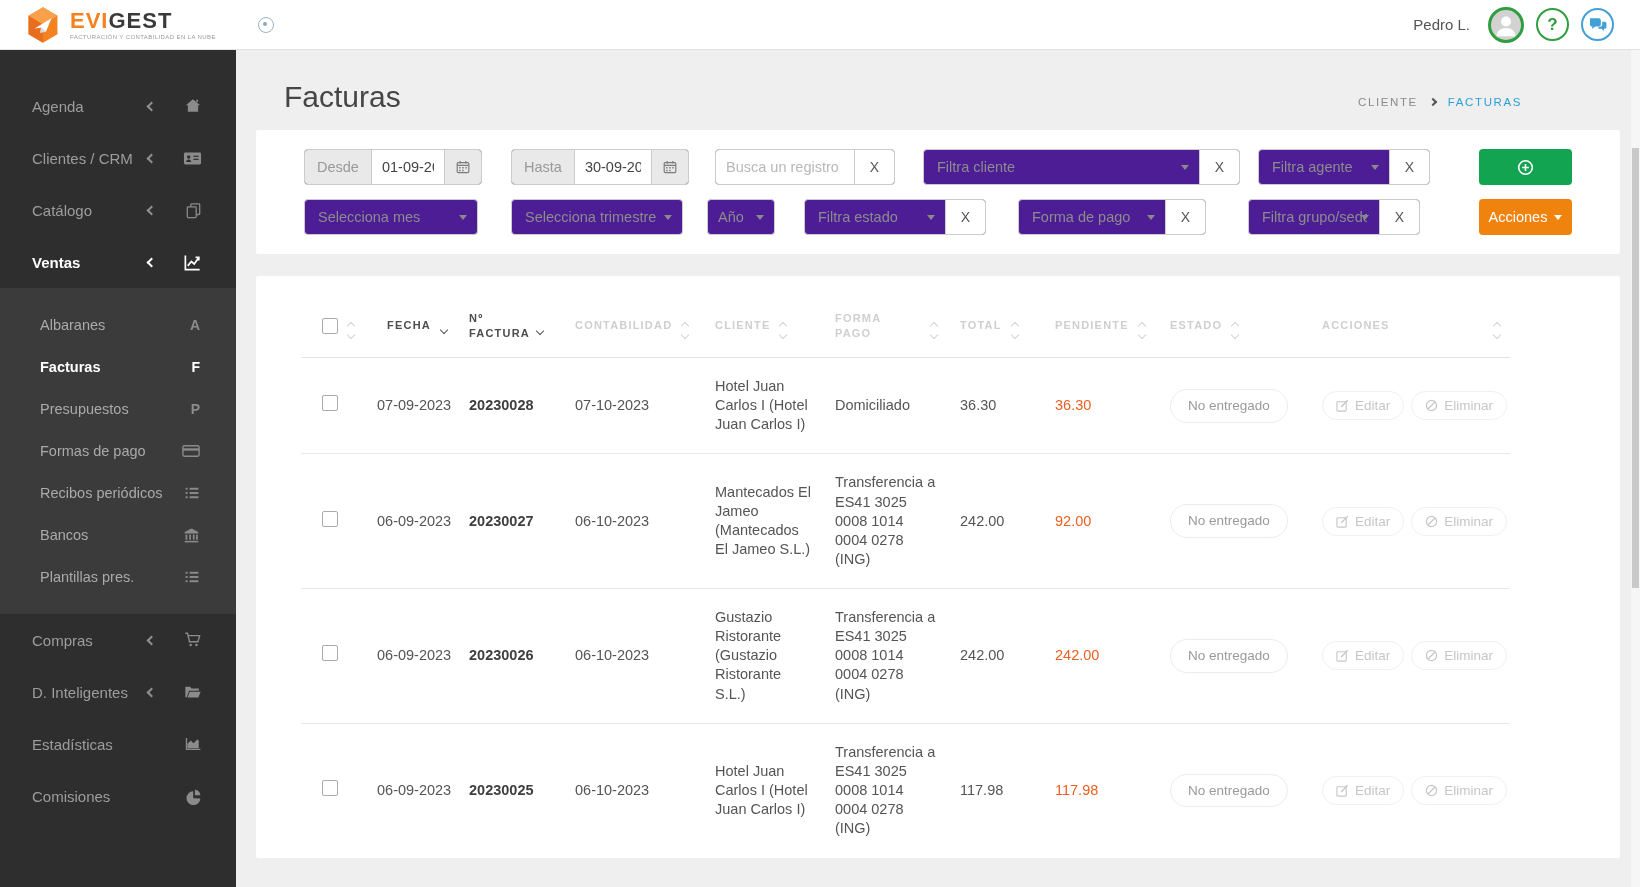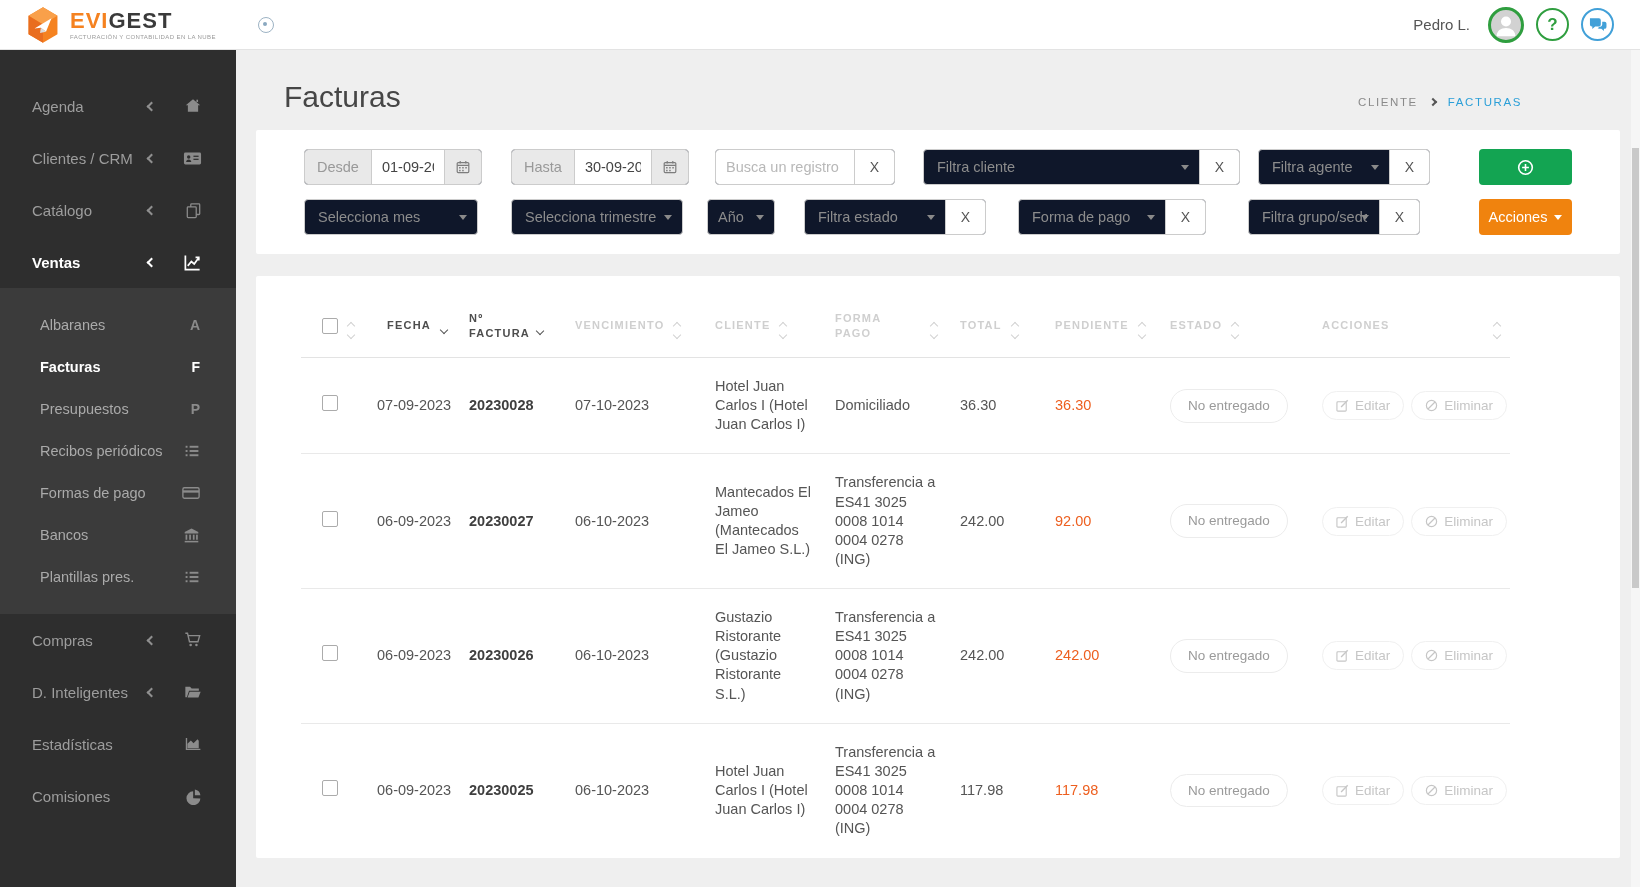--- a/index.html
+++ b/index.html
@@ -59,21 +59,21 @@
   .bc-sep { width:6px; height:6px; border-style:solid; border-color:#555; border-width:2px 2px 0 0;
     transform:rotate(45deg); display:inline-block; }
   .bc-current { color:#2b9fd8; }
 
   
   .card { background:#fff; border-radius:2px; }
   .filter-card { padding:19px 48px 19px 48px; }
   .f-row { display:flex; align-items:center; }
   .f-row + .f-row { margin-top:14px; }
   .grp { display:flex; align-items:stretch; height:36px; border:1px solid #ccc; border-radius:4px;
-    background:#0f172a; overflow:hidden; font-size:14.5px; }
+    background:#4c1d95; overflow:hidden; font-size:14.5px; }
   .addon { background:#e9e9e9; color:#999; display:flex; align-items:center; padding:0 12px; }
   .addon.icon-seg { border-left:1px solid #ccc; padding:0 11px; }
   .grp .seg-input { border:none; outline:none; font-size:14.5px; color:#444; padding:0 10px;
     font-family:inherit; min-width:0; }
   .grp .seg-input::placeholder { color:#b8b8b8; }
   .lbl-l { border-right:1px solid #ccc; }
   .xseg { border-left:1px solid #ccc; width:40px; display:flex; align-items:center;
     justify-content:center; color:#555; cursor:pointer; background:#fff; font-size:14px; }
   .sel { display:flex; align-items:center; padding:0 10px 0 13px; color:#8c8c8c; cursor:pointer;
     white-space:nowrap; overflow:hidden; position:relative; flex:1; }
@@ -227,38 +227,38 @@
     </div>
     <div class="sub-item active">
       <span class="lbl">Facturas</span>
       <span class="letter-ico">F</span>
     </div>
     <div class="sub-item">
       <span class="lbl">Presupuestos</span>
       <span class="letter-ico">P</span>
     </div>
     <div class="sub-item">
+      <span class="lbl">Formas de pago</span>
+      <span>
+        <svg width="18" height="18" viewBox="0 0 20 20">
+          <rect x="1" y="4.2" width="18" height="11.6" rx="1.5" fill="none" stroke="#8b8b8b" stroke-width="1.5"></rect>
+          <rect x="1" y="7" width="18" height="2.6" fill="#8b8b8b"></rect>
+        </svg>
+      </span>
+    </div>
+    <div class="sub-item">
       <span class="lbl">Recibos periódicos</span>
       <span>
         <svg width="16" height="16" viewBox="0 0 20 20" fill="#8b8b8b">
           <rect x="2" y="3.5" width="2.4" height="2.4"></rect>
             <rect x="7" y="3.5" width="11" height="2.4"></rect>
           <rect x="2" y="8.8" width="2.4" height="2.4"></rect>
             <rect x="7" y="8.8" width="11" height="2.4"></rect>
           <rect x="2" y="14.1" width="2.4" height="2.4"></rect>
             <rect x="7" y="14.1" width="11" height="2.4"></rect>
-        </svg>
-      </span>
-    </div>
-    <div class="sub-item">
-      <span class="lbl">Formas de pago</span>
-      <span>
-        <svg width="18" height="18" viewBox="0 0 20 20">
-          <rect x="1" y="4.2" width="18" height="11.6" rx="1.5" fill="none" stroke="#8b8b8b" stroke-width="1.5"></rect>
-          <rect x="1" y="7" width="18" height="2.6" fill="#8b8b8b"></rect>
         </svg>
       </span>
     </div>
     <div class="sub-item">
       <span class="lbl">Bancos</span>
       <span>
         <svg width="17" height="17" viewBox="0 0 20 20" fill="#8b8b8b">
           <path d="M10 1.8 18 6v1.6H2V6z"></path>
           <rect x="3" y="9" width="2" height="6"></rect>
             <rect x="7.3" y="9" width="2" height="6"></rect>
@@ -463,21 +463,21 @@
               <i class="down"></i>
             </span>
         </div>
         <div class="cell c3 th sorted">
           <span style="max-width:58px">Nº FACTURA</span>
           <span class="sort">
               <i class="down"></i>
             </span>
         </div>
         <div class="cell c4 th">
-          <span>VENCIMIENTO</span>
+          <span>CONTABILIDAD</span>
           <span class="sort">
               <i class="up"></i>
               <i class="down"></i>
             </span>
         </div>
         <div class="cell c5 th">
           <span>CLIENTE</span>
           <span class="sort">
               <i class="up"></i>
               <i class="down"></i>

